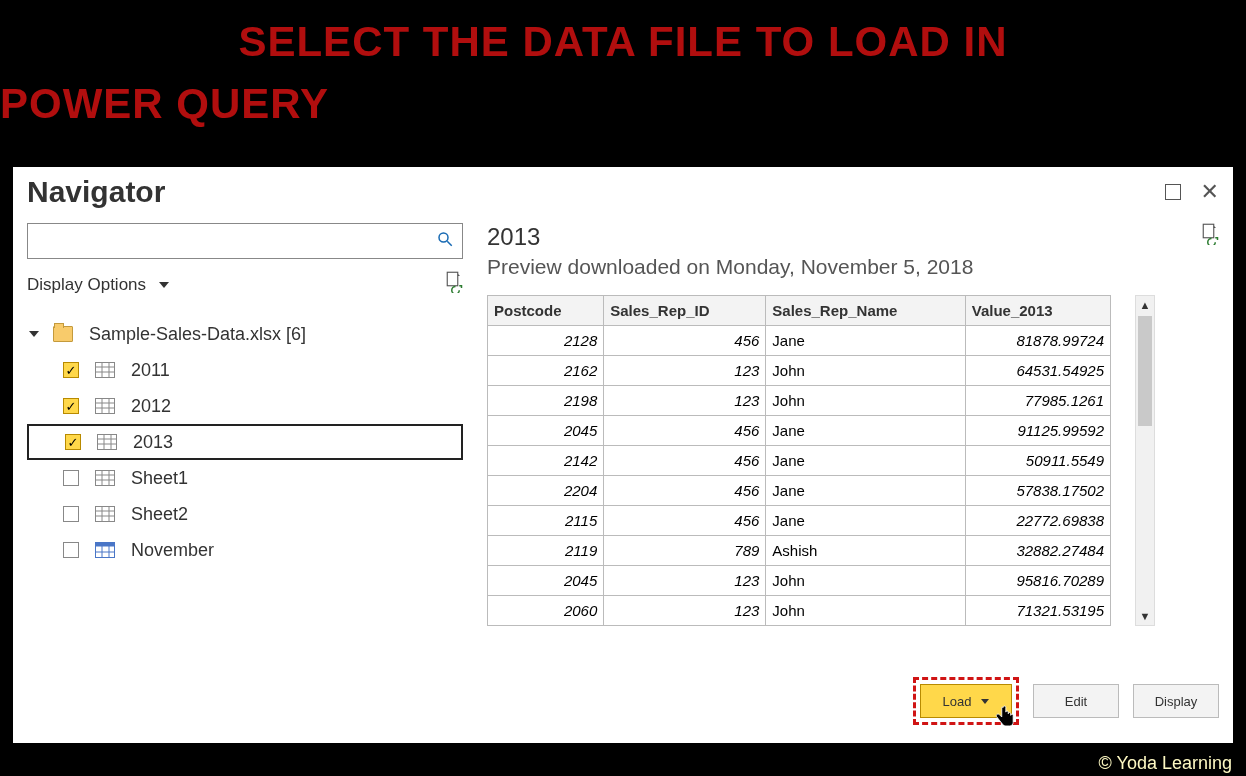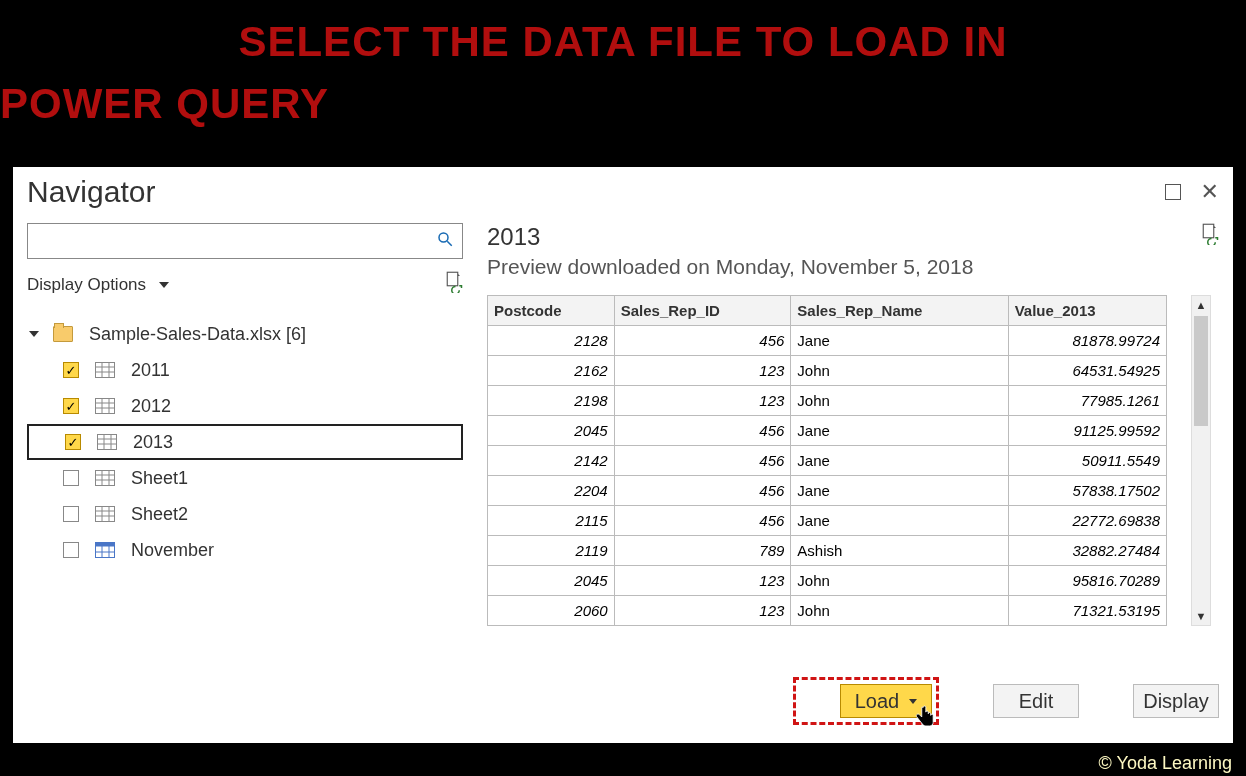--- a/index.html
+++ b/index.html
@@ -2,21 +2,21 @@
 <html><head>
 <meta charset="utf-8">
 <style>
   html,body{margin:0;padding:0;font-family:"Segoe UI",Arial,sans-serif;background:#000;}
   .stage{width:1246px;height:776px;position:relative;background:#000;overflow:hidden;}
   .banner1{position:absolute;top:18px;left:0;right:0;text-align:center;font-size:42px;font-weight:700;color:#B10E0E;letter-spacing:1px;}
   .banner2{position:absolute;top:80px;left:0;right:0;text-align:left;font-size:42px;font-weight:700;color:#B10E0E;letter-spacing:1px;}
   .copyright{position:absolute;bottom:2px;right:14px;font-size:18px;color:#fef9c3;}
   .dialog{position:absolute;top:164px;left:10px;width:1226px;height:582px;background:#fff;border:3px solid #000;box-sizing:border-box;}
   .titlebar{display:flex;align-items:center;justify-content:space-between;padding:8px 14px 0 14px;}
-  .dlg-title{font-size:30px;font-weight:400;color:#333;}
+  .dlg-title{font-size:30px;font-weight:700;color:#333;}
   .winbtns{display:flex;gap:20px;align-items:center;}
   .maxbox{width:14px;height:14px;border:1.5px solid #555;}
   .xbtn{font-size:22px;color:#555;font-weight:300;line-height:14px;}
   .body{display:flex;height:calc(100% - 50px);}
   .left{width:460px;padding:14px 10px 10px 14px;box-sizing:border-box;display:flex;flex-direction:column;}
   .right{flex:1;padding:14px 14px 10px 14px;box-sizing:border-box;display:flex;flex-direction:column;position:relative;}
   .searchwrap{display:flex;align-items:center;border:1px solid #888;height:34px;padding:0 8px;}
   .searchwrap input{flex:1;border:none;outline:none;font-size:16px;}
   .searchicon svg{width:18px;height:18px;}
   .disprow{display:flex;align-items:center;justify-content:space-between;margin-top:12px;font-size:17px;color:#333;}
@@ -32,31 +32,31 @@
   .foldericon:before{content:"";position:absolute;top:-4px;left:0;width:8px;height:4px;background:#F8CB6B;border:1px solid #C49A3C;border-bottom:none;}
   .cb{width:16px;height:16px;border:1px solid #888;display:flex;align-items:center;justify-content:center;box-sizing:border-box;}
   .cb.checked{background:#FFD84A;border-color:#B88A00;color:#000;font-size:13px;line-height:1;}
   .tblicon{display:inline-block;width:20px;height:16px;}
   .tblicon svg{width:20px;height:16px;display:block;}
   .rtitle-row{display:flex;align-items:flex-start;justify-content:space-between;}
   .rtitle{font-size:24px;color:#333;}
   .rsub{font-size:21px;color:#555;margin-top:4px;}
   .refresh2 svg{width:18px;height:22px;}
   .gridwrap{margin-top:16px;display:flex;align-items:flex-start;}
-  table.preview{border-collapse:collapse;width:680px;}
+  table.preview{border-collapse:collapse;width:624px;}
   table.preview th,table.preview td{border:1px solid #bbb;height:30px;box-sizing:border-box;padding:0 6px;font-size:15px;}
   table.preview th{background:#f3f3f3;text-align:left;font-weight:700;color:#333;}
   table.preview td.num{text-align:right;font-style:italic;}
   table.preview td.txt{text-align:left;}
   .vscroll{width:18px;align-self:stretch;margin-left:24px;background:#f1f1f1;position:relative;border:1px solid #ddd;}
   .vscroll .up,.vscroll .down{position:absolute;left:0;right:0;height:18px;display:flex;align-items:center;justify-content:center;font-size:11px;color:#333;}
   .vscroll .up{top:0;} .vscroll .down{bottom:0;}
   .vscroll .thumb{position:absolute;left:2px;right:2px;top:20px;height:110px;background:#c9c9c9;}
   .btnrow{position:absolute;right:14px;bottom:10px;display:flex;gap:14px;align-items:center;}
-  .btn{min-width:84px;height:32px;border:1px solid #bbb;background:#f3f3f3;font-size:20px;color:#333;display:flex;align-items:center;justify-content:center;cursor:pointer;margin-left:40px;}
+  .btn{min-width:84px;height:32px;border:1px solid #bbb;background:#f3f3f3;font-size:13px;color:#333;display:flex;align-items:center;justify-content:center;cursor:pointer;}
   .loadwrap{position:relative;padding:4px;border:3px dashed #D01414;background:transparent;}
   .btn.load{background:#FFD84A;border-color:#B88A00;min-width:90px;}
   .loadcaret{display:inline-block;width:0;height:0;border-left:4px solid transparent;border-right:4px solid transparent;border-top:5px solid #333;margin-left:10px;}
   .cursor-hand{position:absolute;right:-2px;bottom:-8px;width:26px;height:26px;pointer-events:none;}
   .cursor-hand svg{width:26px;height:26px;}
 </style>
 </head>
 <body>
 
 <div class="stage">

